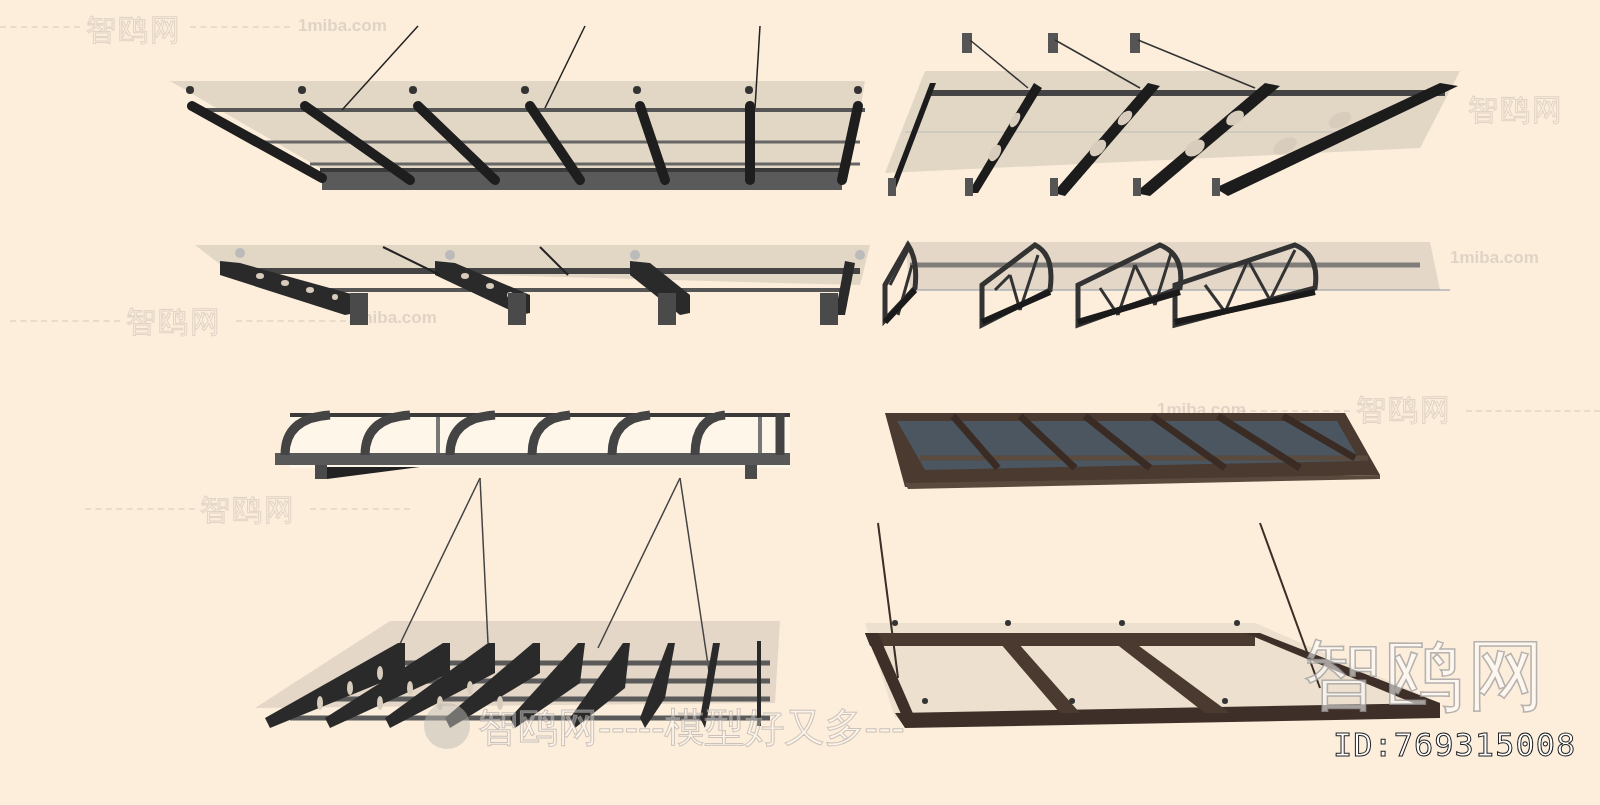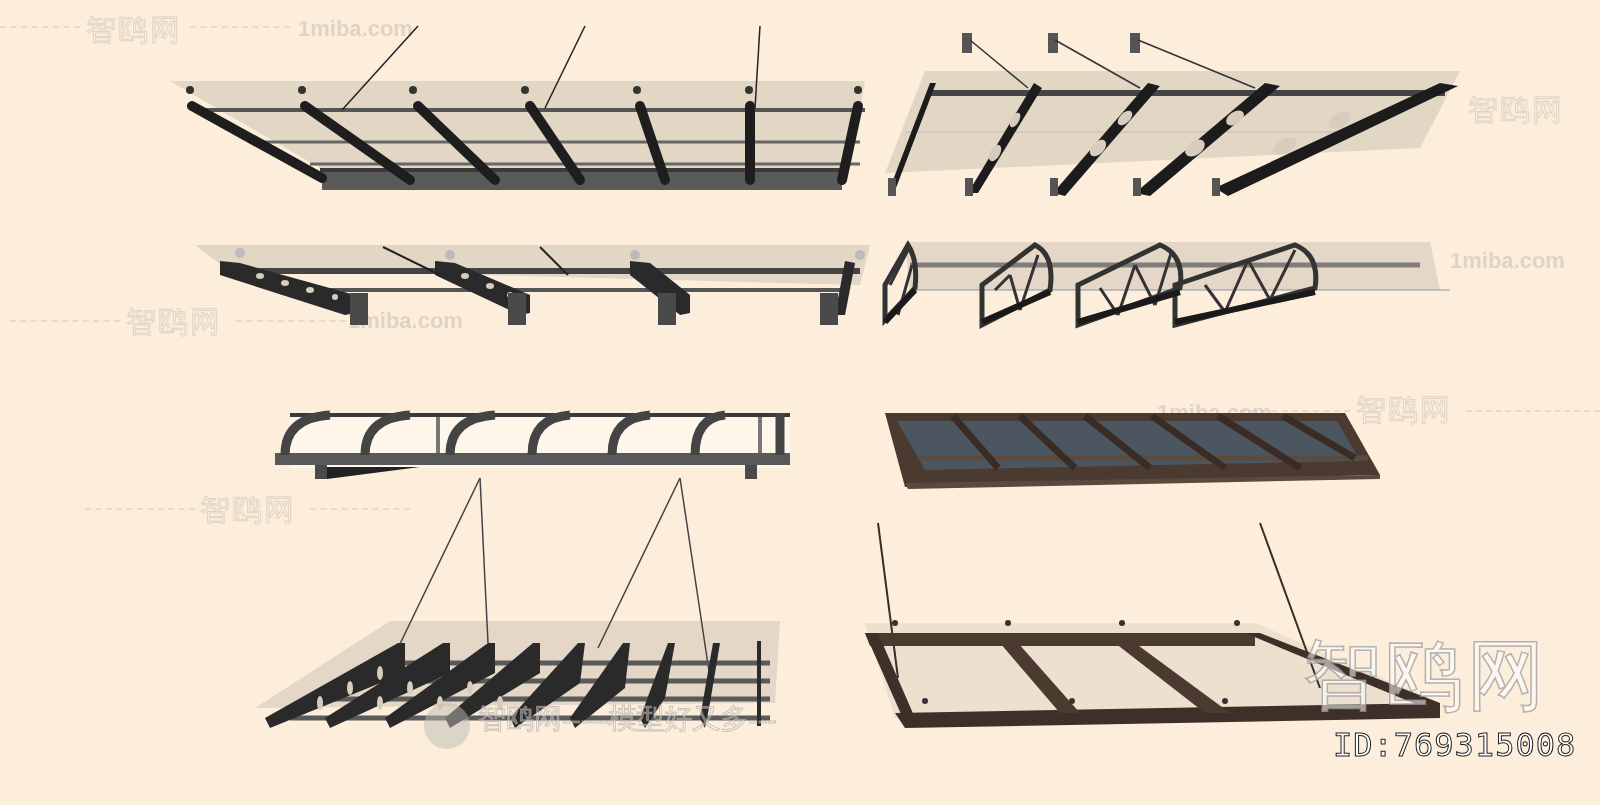--- a/index.html
+++ b/index.html
@@ -14,42 +14,42 @@
     .model svg { display: block; overflow: visible; }
     .wm {
       position: absolute; white-space: nowrap;
       color: transparent;
       -webkit-text-stroke: 1px rgba(190,180,170,0.45);
       font-family: "DejaVu Sans", sans-serif;
       pointer-events: none;
     }
     .wm-small { font-size: 30px; letter-spacing: 2px; }
     .wm-site {
-      position: absolute; white-space: nowrap; font-size: 22px;
+      position: absolute; white-space: nowrap; font-size: 17px;
       color: rgba(200,190,180,0.55);
       font-family: "Liberation Sans", sans-serif; font-weight: bold;
     }
     .wm-dash { position: absolute; height: 0; border-top: 2px dashed rgba(200,190,180,0.4); }
     .wm-big {
       position: absolute; font-size: 78px; line-height: 1;
       color: rgba(255,255,255,0.55);
       -webkit-text-stroke: 1.5px rgba(150,150,150,0.7);
       font-family: "DejaVu Sans", sans-serif; letter-spacing: 4px;
     }
     .wm-id {
       position: absolute; font-size: 32px;
       color: #ffffff;
       -webkit-text-stroke: 1px #222;
       font-family: "DejaVu Sans Mono", monospace; letter-spacing: 1px;
     }
     .wm-bottom {
-      position: absolute; font-size: 28px; white-space: nowrap;
+      position: absolute; font-size: 40px; white-space: nowrap;
       color: rgba(255,255,255,0.35);
       -webkit-text-stroke: 1px rgba(170,165,160,0.6);
-      font-family: Liberation Serif, serif;
+      font-family: Liberation Sans, sans-serif;
     }
     .logo-circle {
       position: absolute; width: 46px; height: 46px; border-radius: 50%;
       background: rgba(190,185,180,0.5);
     }
   </style>
 </head>
 <body>
 
 <div class="stage">

